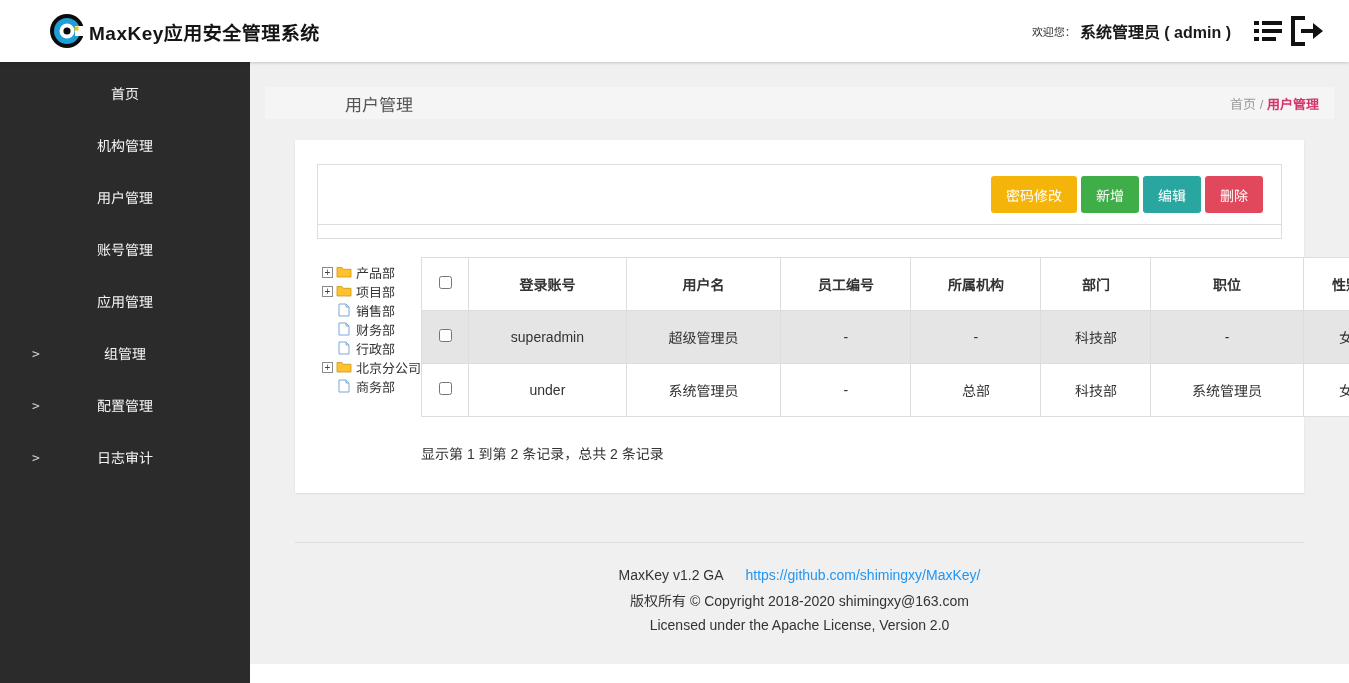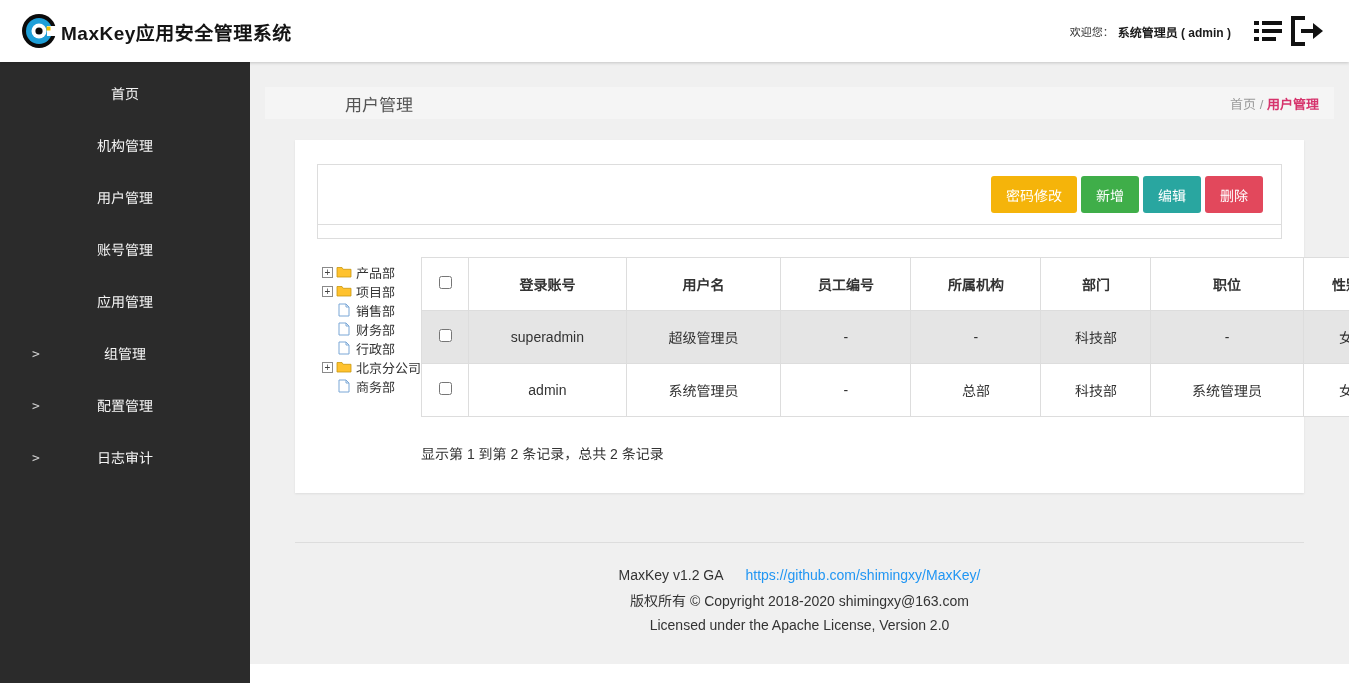--- a/index.html
+++ b/index.html
@@ -8,26 +8,26 @@
     width:1349px; height:683px; overflow:hidden; position:relative;
     font-family:"Liberation Sans","DejaVu Sans",sans-serif; color:#333;
   }
 
   
   .header {
     position:absolute; top:0; left:0; width:1349px; height:62px; background:#fff;
     display:flex; align-items:center; z-index:20;
     box-shadow:0 1px 3px rgba(0,0,0,.18);
   }
-  .brand { display:flex; align-items:center; padding-left:20px; }
+  .brand { display:flex; align-items:center; padding-left:48px; }
   .brand-logo { width:38px; height:38px; margin-right:3px; }
   .brand-title { font-size:19px; font-weight:bold; color:#141414; letter-spacing:.5px; }
   .header-right { margin-left:auto; display:flex; align-items:center; padding-right:24px; }
   .welcome { font-size:11px; color:#333; margin-right:4px; }
-  .username { font-size:12px; font-weight:bold; color:#1a1a1a; margin-right:16px; }
+  .username { font-size:16px; font-weight:bold; color:#1a1a1a; margin-right:16px; }
   .hdr-icon { display:inline-flex; align-items:center; justify-content:center; cursor:pointer; margin-left:6px; }
 
   
   .sidebar { position:absolute; top:62px; left:0; width:250px; height:621px; background:#2b2b2b; }
   .nav { padding-top:6px; }
   .nav-item {
     position:relative; height:52px; line-height:52px; text-align:center;
     color:#f4f4f4; font-size:14px; cursor:pointer;
   }
   .nav-chevron {
@@ -292,21 +292,21 @@
                 <td>-</td>
                 <td>-</td>
                 <td>科技部</td>
                 <td>-</td>
                 <td>女</td>
               </tr>
               <tr>
                 <td>
                   <input type="checkbox" style="">
                 </td>
-                <td>admin</td>
+                <td>under</td>
                 <td>系统管理员</td>
                 <td>-</td>
                 <td>总部</td>
                 <td>科技部</td>
                 <td>系统管理员</td>
                 <td>女</td>
               </tr>
             </tbody>
           </table>
           <div class="table-summary">显示第 1 到第 2 条记录，总共 2 条记录</div>

